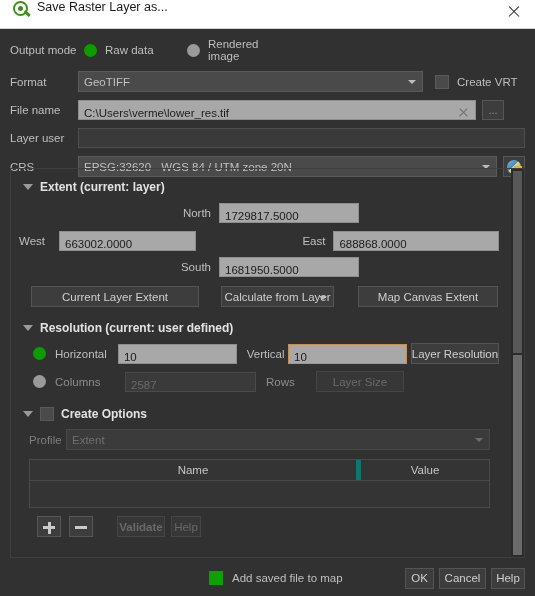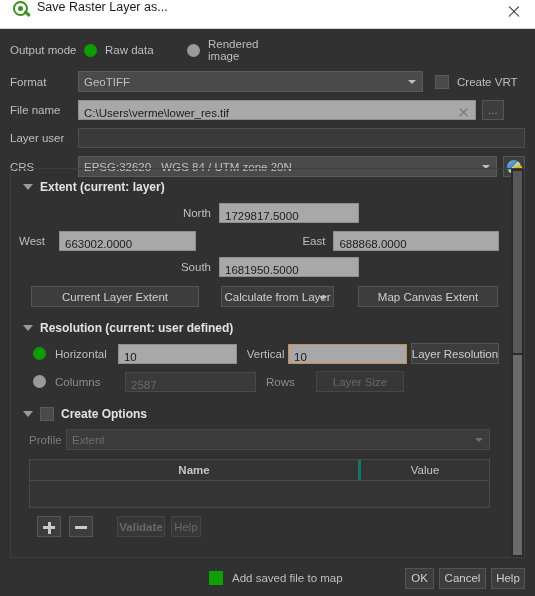--- a/index.html
+++ b/index.html
@@ -155,21 +155,21 @@
   
   .ext-line { display: flex; align-items: center; margin-bottom: 6px; }
 
   
   .opt-table { border: 1px solid #4a4a4a; background: #343434; margin-top: 9px; }
   .opt-thead { display: flex; height: 21px; border-bottom: 1px solid #4a4a4a; }
   .opt-th {
     display: flex; align-items: center; justify-content: center;
     color: #c6c6c6; font-size: 11.5px; height: 100%;
   }
-  .opt-th.name { flex: 1 1 auto; border-right: 3px solid #0f766e; font-weight: bold; }
+  .opt-th.name { flex: 1 1 auto; border-right: 5px solid #0f766e; }
   .opt-th.value { width: 128px; flex: 0 0 auto; }
   .opt-body { height: 26px; }
 
   .icon-btn {
     width: 24px; height: 21px; background: #3d3d3d;
     border: 1px solid #565656; position: relative;
   }
   .icon-btn .pv, .icon-btn .ph {
     position: absolute; background: #c9c9c9;
   }

